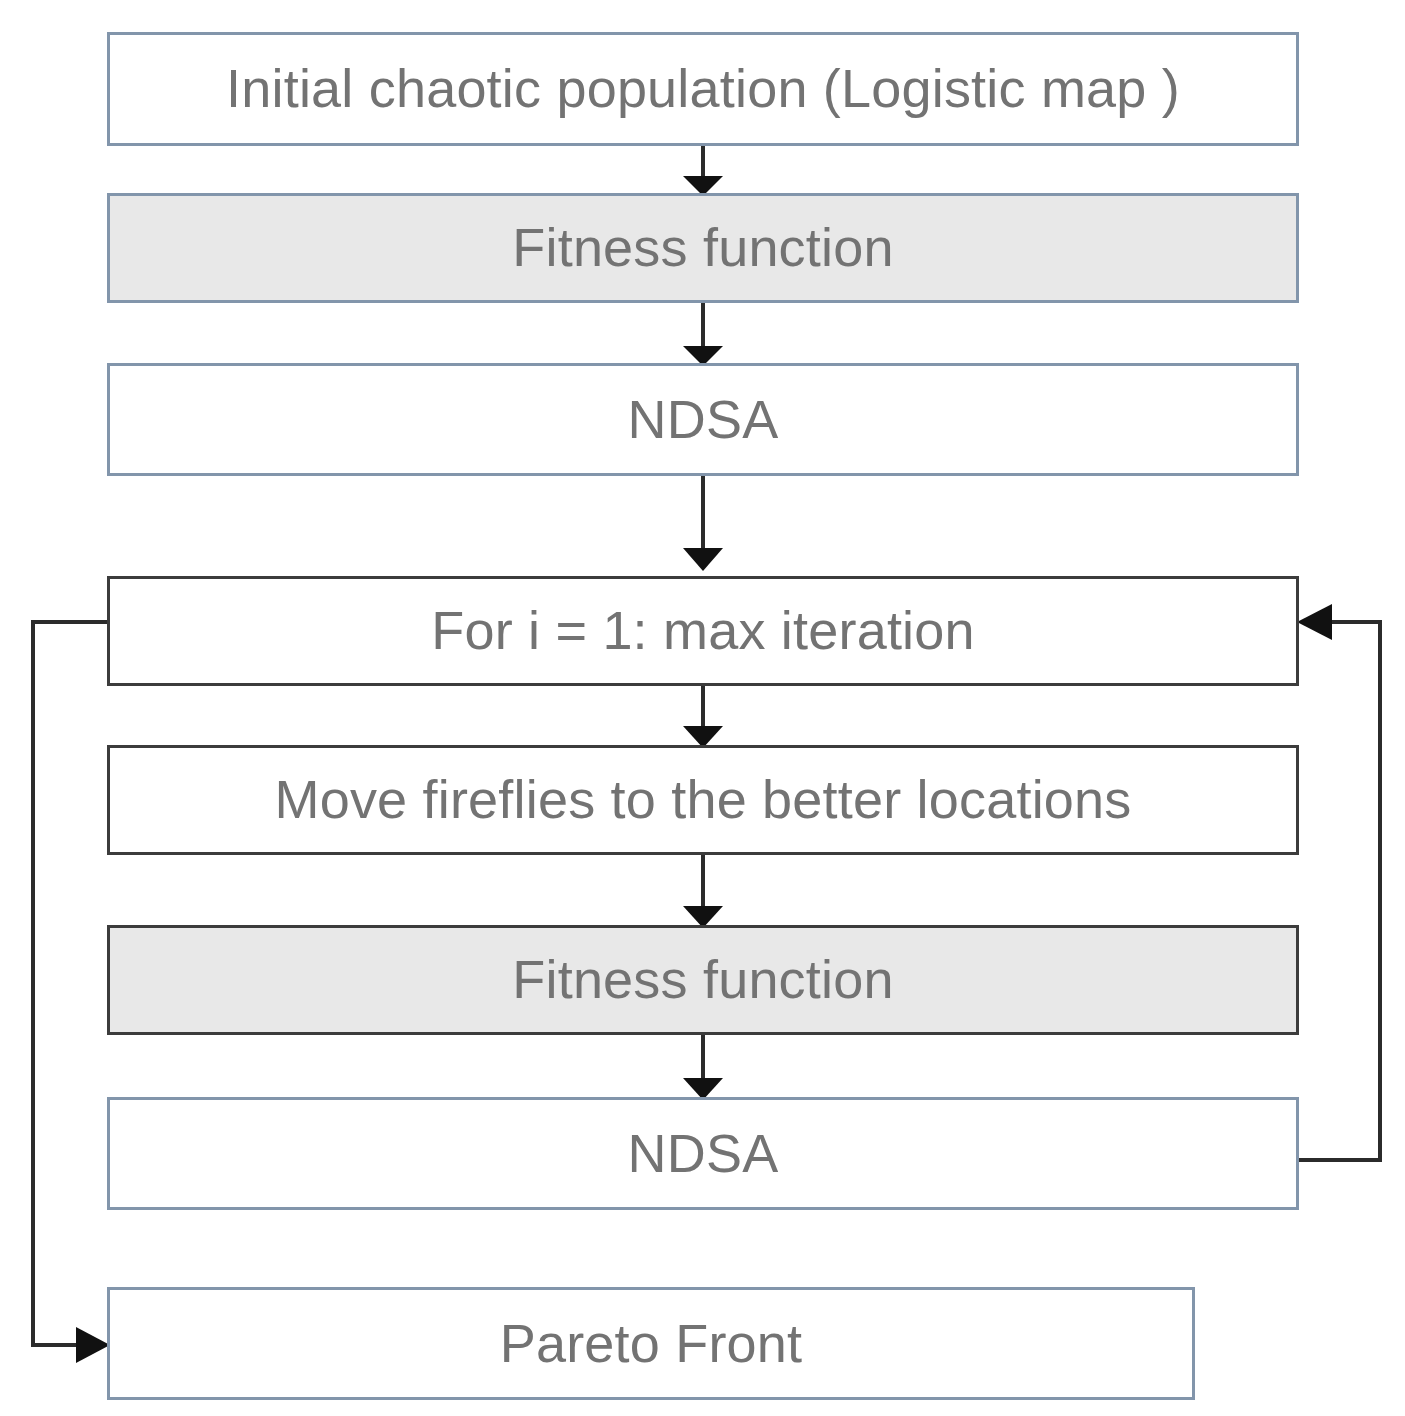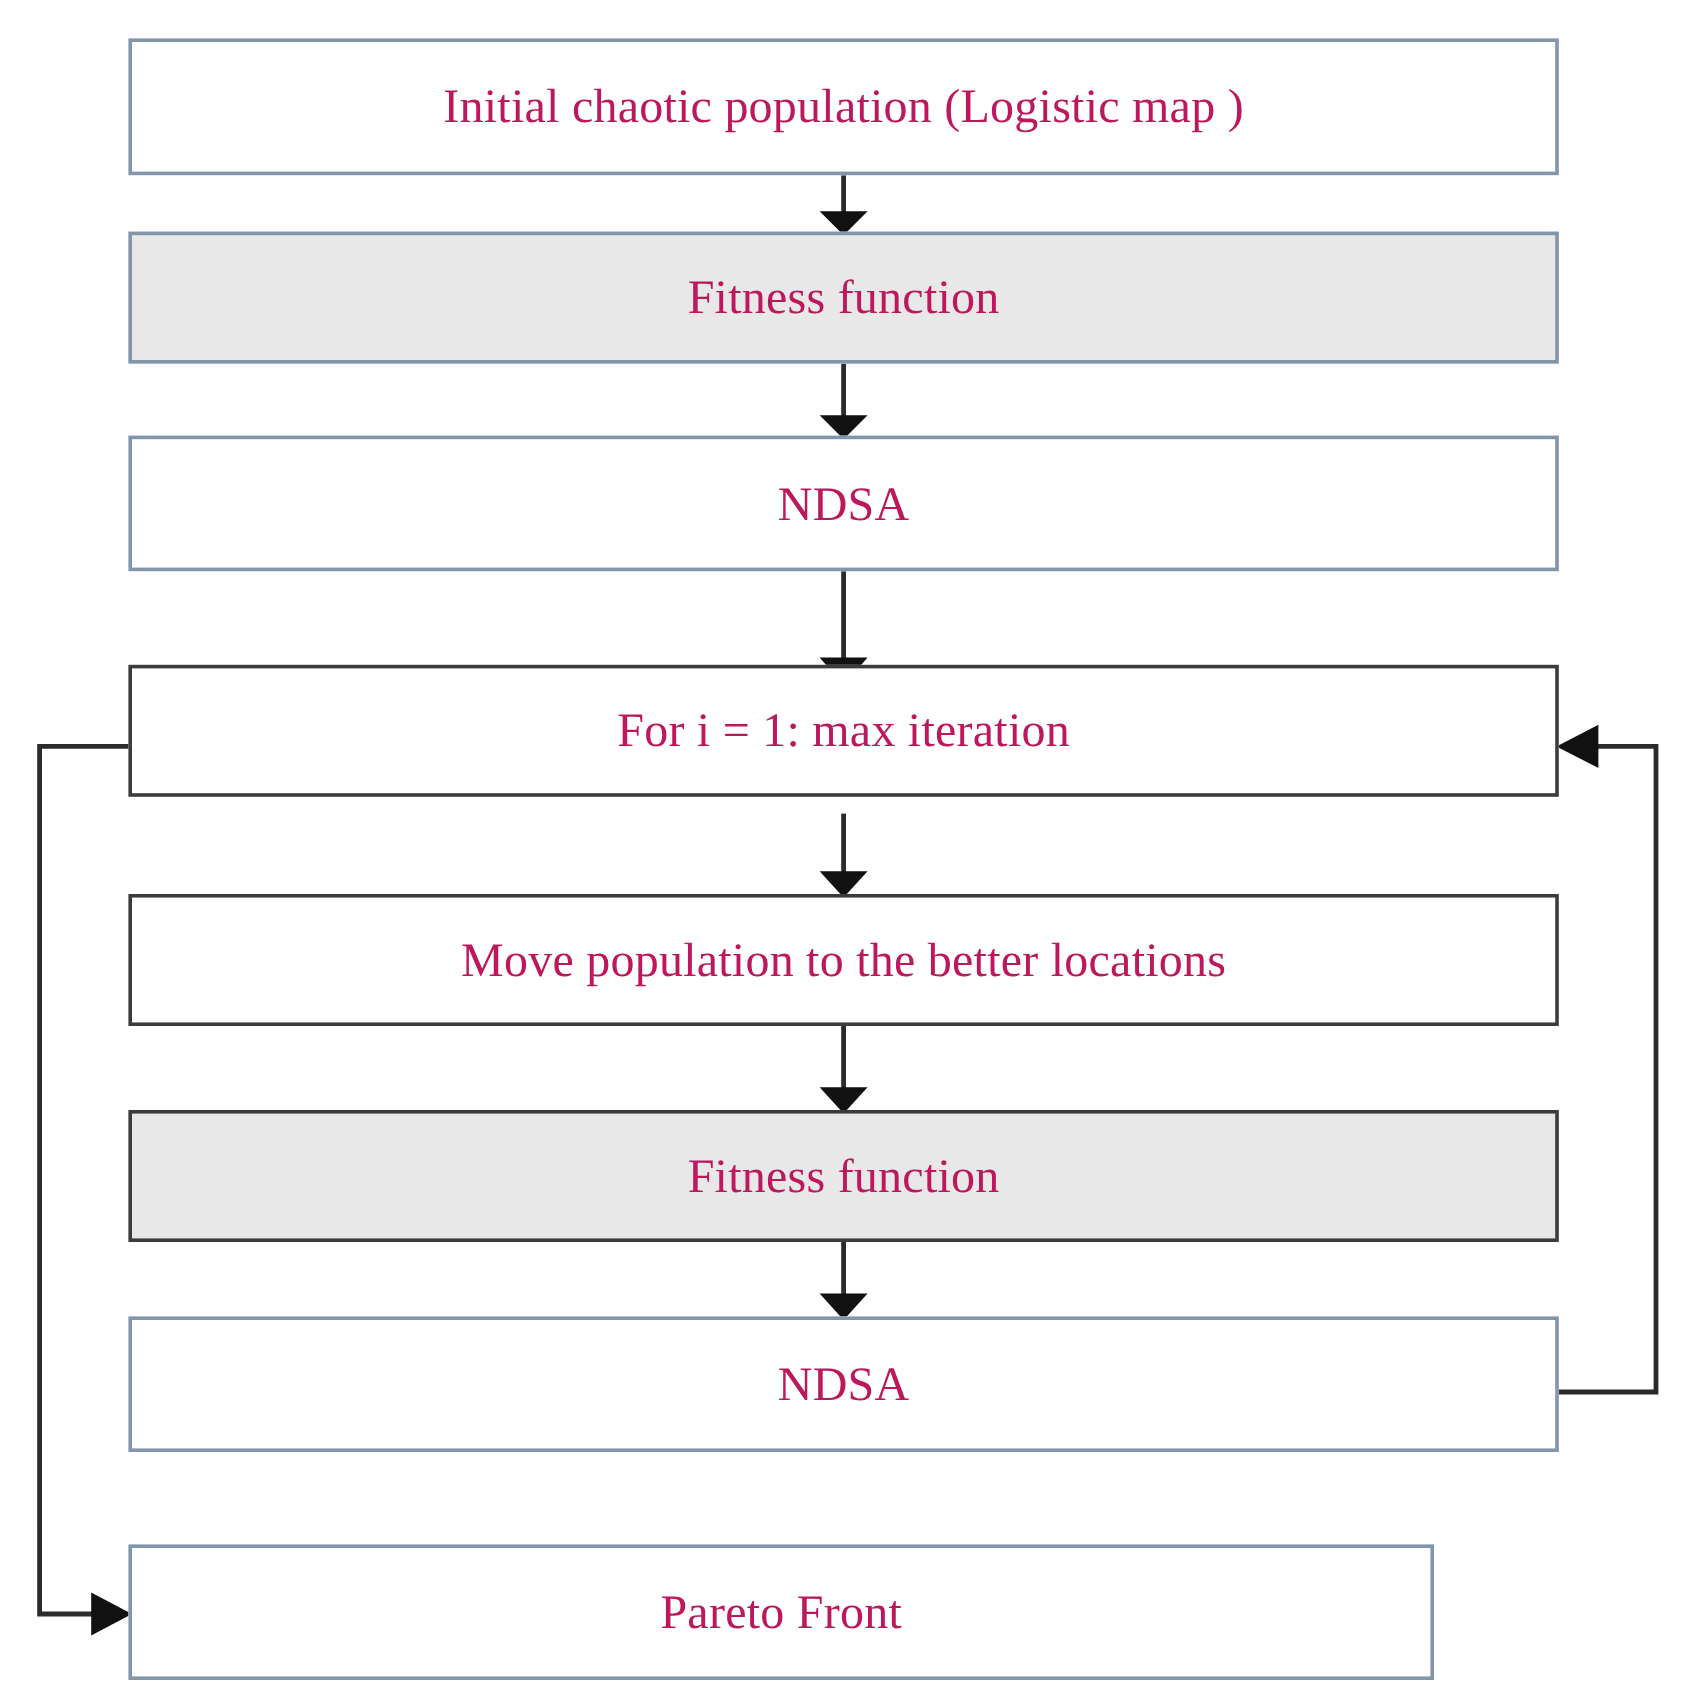--- a/index.html
+++ b/index.html
@@ -37,24 +37,24 @@
   .node-box.fill-gray {
     background: #e8e8e8;
   }
   .node-box.border-blue {
     border: 3px solid #8295ab;
   }
   .node-box.border-dark {
     border: 3px solid #3c3c3c;
   }
   .node-label {
-    font-family: Liberation Serif, serif;
-    font-size: 40px;
+    font-family: Liberation Sans, sans-serif;
+    font-size: 54px;
     line-height: 1.1;
-    color: #be185d;
+    color: #737373;
     white-space: nowrap;
     letter-spacing: 0.2px;
   }
 </style>
 </head>
 <body>
 
 <div id="flowchart-root">
 
   <svg class="chart-svg" viewBox="0 0 1405 1416">
@@ -110,26 +110,26 @@
   </div>
 
   <div class="node-box border-blue fill-gray" style="left:107px; top:193px; width:1192px; height:110px;">
     <span class="node-label">Fitness function</span>
   </div>
 
   <div class="node-box border-blue" style="left:107px; top:363px; width:1192px; height:113px;">
     <span class="node-label">NDSA</span>
   </div>
 
-  <div class="node-box border-dark" style="left:107px; top:554px; width:1192px; height:110px;text-align:right;">
+  <div class="node-box border-dark" style="left:107px; top:576px; width:1192px; height:110px;text-align:right;">
     <span class="node-label">For i = 1: max iteration</span>
   </div>
 
   <div class="node-box border-dark" style="left:107px; top:745px; width:1192px; height:110px;">
-    <span class="node-label">Move population to the better locations</span>
+    <span class="node-label">Move fireflies to the better locations</span>
   </div>
 
   <div class="node-box border-dark fill-gray" style="left:107px; top:925px; width:1192px; height:110px;">
     <span class="node-label">Fitness function</span>
   </div>
 
   <div class="node-box border-blue" style="left:107px; top:1097px; width:1192px; height:113px;">
     <span class="node-label">NDSA</span>
   </div>
 

